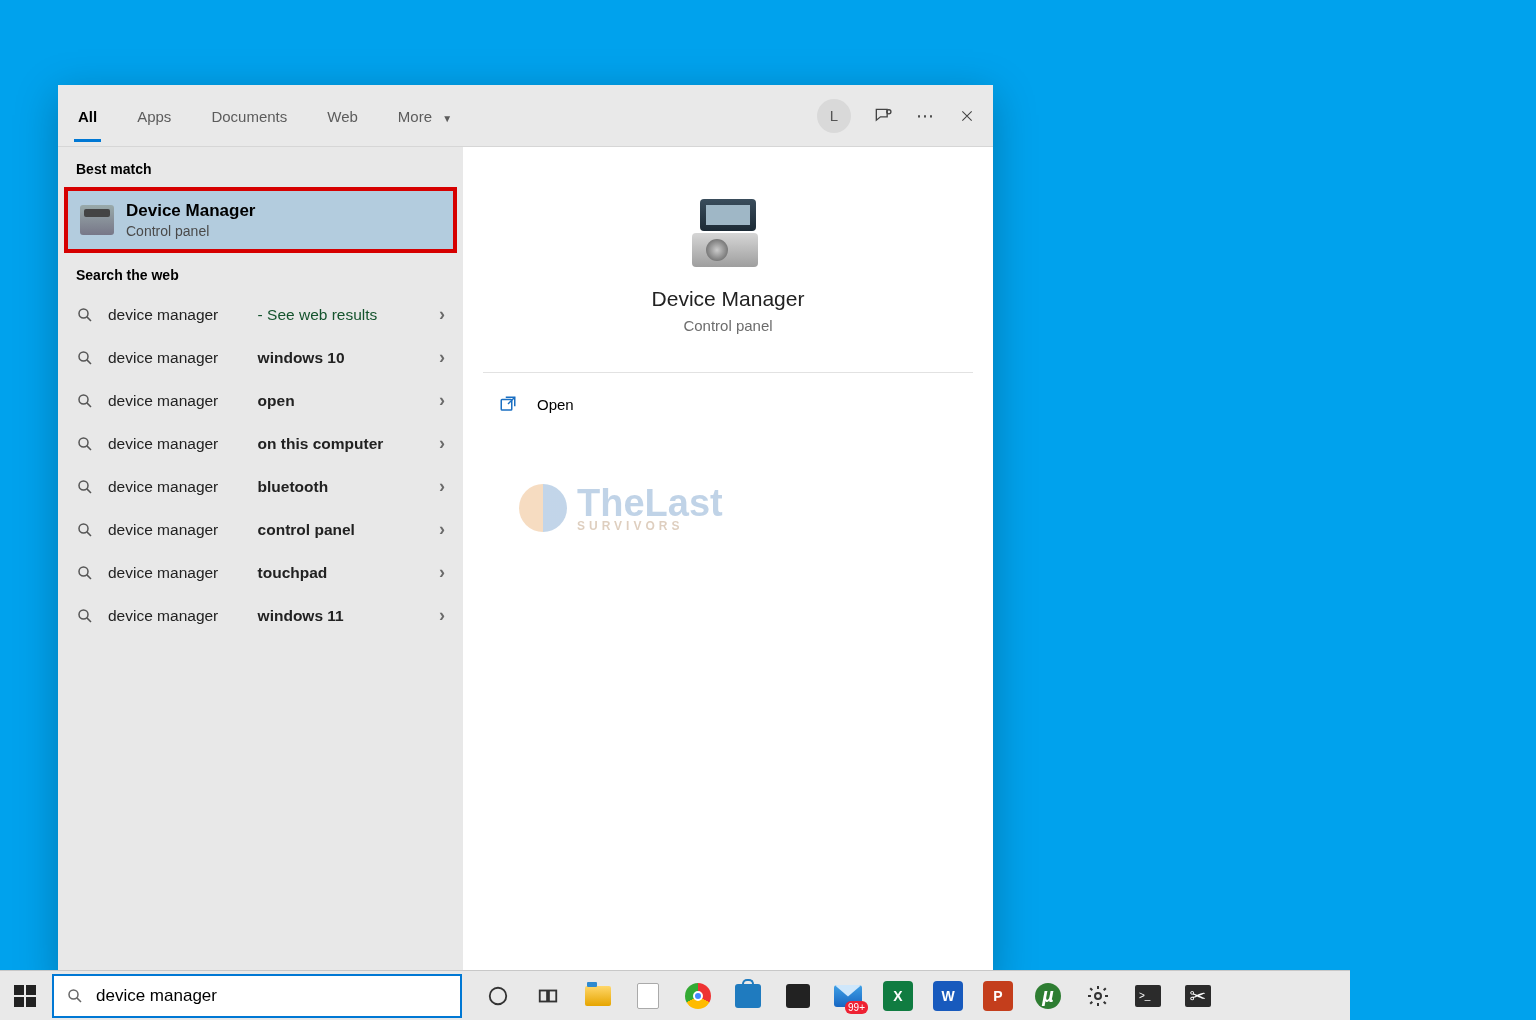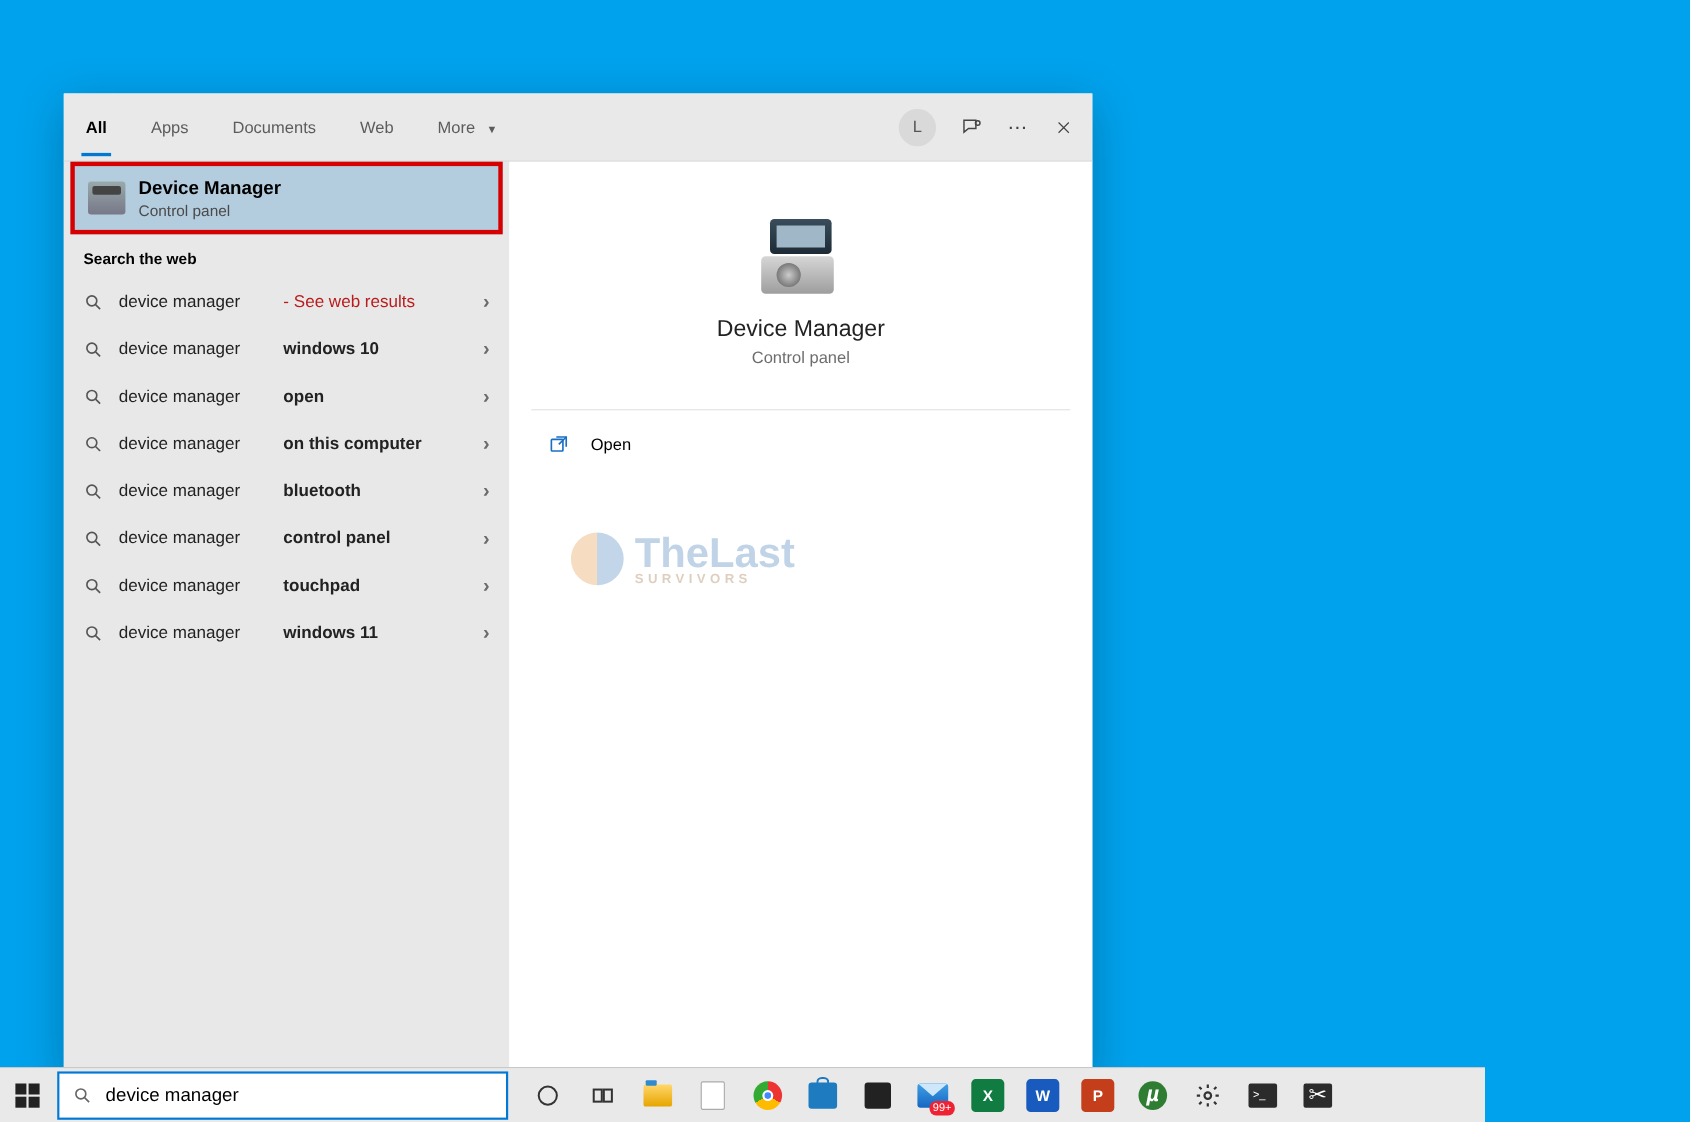--- a/index.html
+++ b/index.html
@@ -90,21 +90,21 @@
     padding: 11px 18px;
     cursor:pointer;
     font-size:15.5px;
     color:#222;
   }
   .mag-icon {
     width:18px; height:18px; flex:none; color:#555;
   }
   .web-text { flex:1; }
   .web-text .bold { font-weight:700;margin-left:35px; }
-  .web-text .thin { color:#b91c1c; }
+  .web-text .thin { color:#14532d; }
   .chev {
     font-size:18px; color:#6b6b6b; font-weight:600;
   }
   
   .right {
     flex:1; background:#fff;
     display:flex; flex-direction:column; align-items:center;
     padding-top: 52px;
     position:relative;
   }
@@ -209,20 +209,21 @@
       <div class="hicon">
         <svg viewBox="0 0 24 24" width="16" height="16" stroke="currentColor" stroke-width="1.6">
             <path d="M5 5l14 14M19 5L5 19"></path>
           </svg>
       </div>
     </div>
   </div>
 
   <div class="body">
     <div class="left">
+      <div class="section-label">Best match</div>
       <div class="best-match">
         <div class="dm-icon"></div>
         <div>
           <div class="bm-title">Device Manager</div>
           <div class="bm-sub">Control panel</div>
         </div>
       </div>
       <div class="section-label">Search the web</div>
 
       <div class="web-list">

